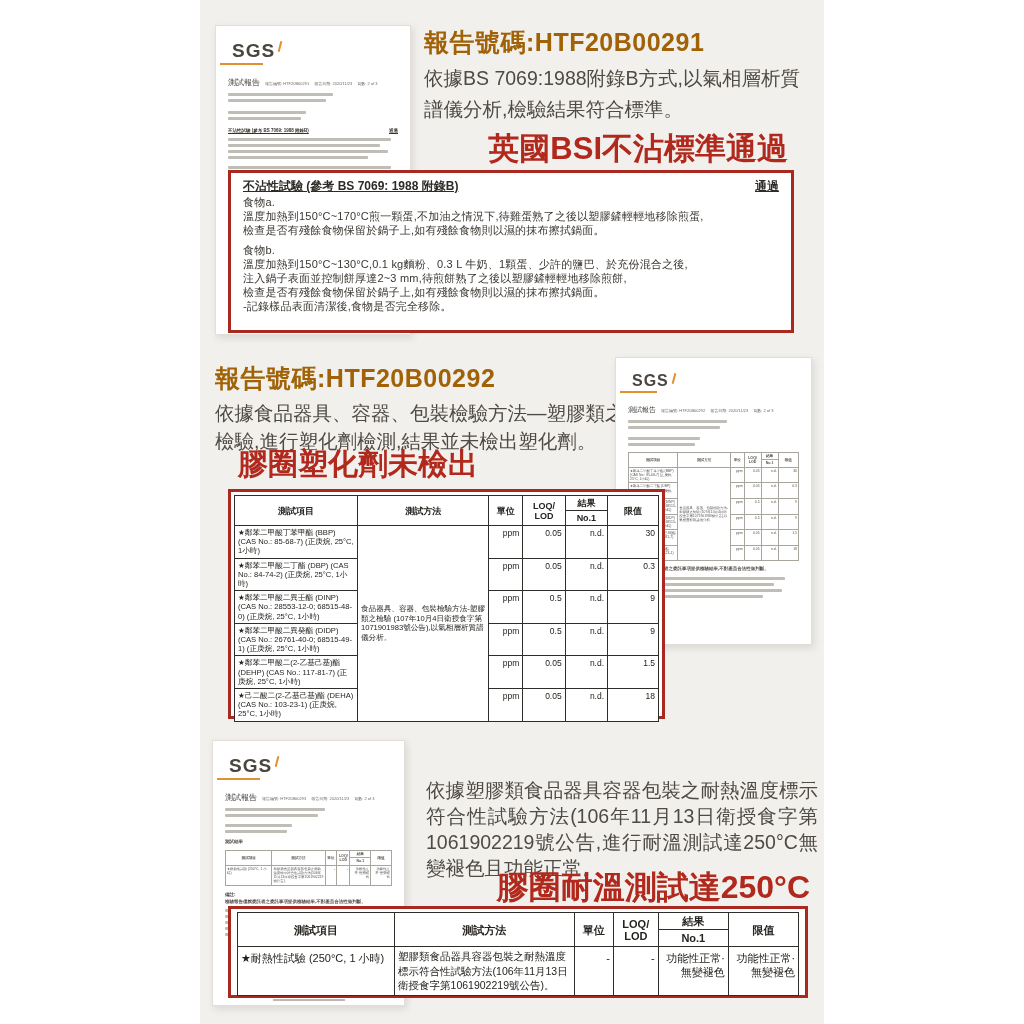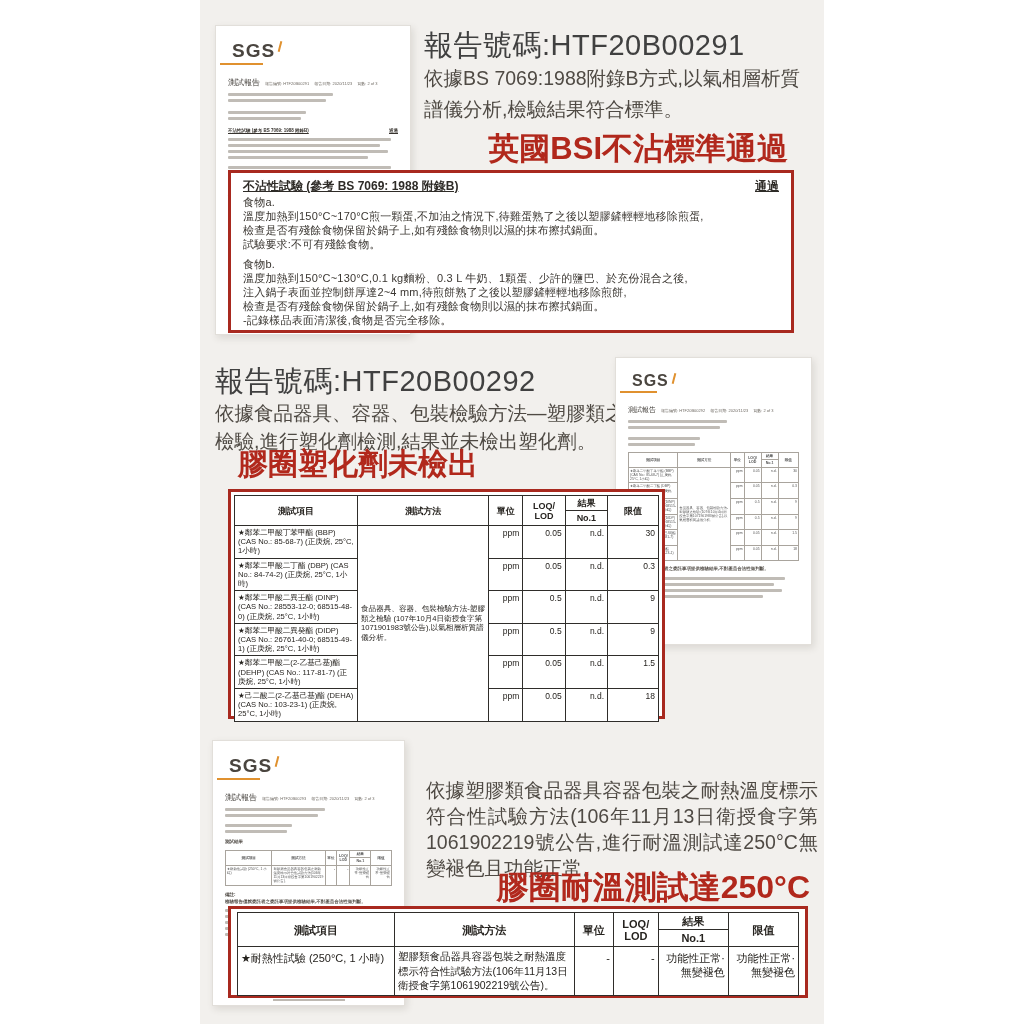--- a/index.html
+++ b/index.html
@@ -23,21 +23,21 @@
   .fzg{margin-top:5px;}
   .fz{height:3px;background:#B5B0A9;margin:3px 0;border-radius:1px;opacity:.85;}
   .doc-sec-head{display:flex;justify-content:space-between;margin-top:8px;font-size:4.5px;font-weight:bold;
                 color:#37332E;text-decoration:underline;}
   .doc-lbl{font-size:4.5px;font-weight:bold;color:#4A453F;margin-top:6px;}
   .doc-note{font-size:4.5px;font-weight:bold;color:#55504A;margin-top:5px;line-height:5.6px;}
   .mini-host{margin-top:6px;}
   .doc-foot{position:absolute;bottom:4px;left:50%;transform:translateX(-50%);width:72px;height:2px;background:#BDB8B1;}
 
   
-  .title{position:absolute;font-size:29px;font-weight:normal;color:#404040;z-index:1;letter-spacing:0.5px;}
+  .title{position:absolute;font-size:25px;font-weight:bold;color:#a16207;z-index:1;letter-spacing:0.5px;}
   .body{position:absolute;font-size:19.5px;color:#4F4A44;z-index:1;}
   .headline{position:absolute;font-weight:bold;color:#B1281C;z-index:1;white-space:nowrap;}
   .t1{left:424px;top:26px;}  .b1{left:424px;top:63px;width:382px;line-height:31px;}
   .h1{left:424px;top:128px;width:364px;text-align:right;font-size:31px;}
   .t2{left:215px;top:362px;} .b2{left:215px;top:399px;width:420px;line-height:28px;}
   .h2{left:238px;top:444px;font-size:30px;}
   .t3{left:426px;top:743px;} .b3{left:426px;top:777px;width:392px;line-height:26px;text-align:justify;}
   .h3{left:426px;top:866px;width:384px;text-align:right;font-size:32px;}
 
   
@@ -117,25 +117,24 @@
 
   <div class="redbox box1">
     <div class="rb-head">
       <span>不沾性試驗 (參考 BS 7069: 1988 附錄B)</span>
       <span>通過</span>
     </div>
     <div id="rb-lines">
         <div class="rb-line">食物a.</div>
         <div class="rb-line">溫度加熱到150°C~170°C煎一顆蛋,不加油之情況下,待雞蛋熟了之後以塑膠鏟輕輕地移除煎蛋,</div>
         <div class="rb-line">檢查是否有殘餘食物保留於鍋子上,如有殘餘食物則以濕的抹布擦拭鍋面。</div>
-        <div class="rb-line">試驗要求:不可有殘餘食物。</div>
         <div class="rb-line sp"></div>
         <div class="rb-line">食物b.</div>
         <div class="rb-line">溫度加熱到150°C~130°C,0.1 kg麵粉、0.3 L 牛奶、1顆蛋、少許的鹽巴、於充份混合之後,</div>
-        <div class="rb-line">注入鍋子表面並控制餅厚達2~4 mm,待煎餅熟了之後以塑膠鏟輕輕地移除煎餅,</div>
+        <div class="rb-line">注入鍋子表面並控制餅厚達2~3 mm,待煎餅熟了之後以塑膠鏟輕輕地移除煎餅,</div>
         <div class="rb-line">檢查是否有殘餘食物保留於鍋子上,如有殘餘食物則以濕的抹布擦拭鍋面。</div>
         <div class="rb-line">-記錄樣品表面清潔後,食物是否完全移除。</div>
       </div>
   </div>
 
   <div class="title t2">報告號碼:HTF20B00292</div>
   <div class="body b2">依據食品器具、容器、包裝檢驗方法—塑膠類之檢驗,進行塑化劑檢測,結果並未檢出塑化劑。</div>
   <div class="headline h2">膠圈塑化劑未檢出</div>
 
   <div class="doc doc2">

